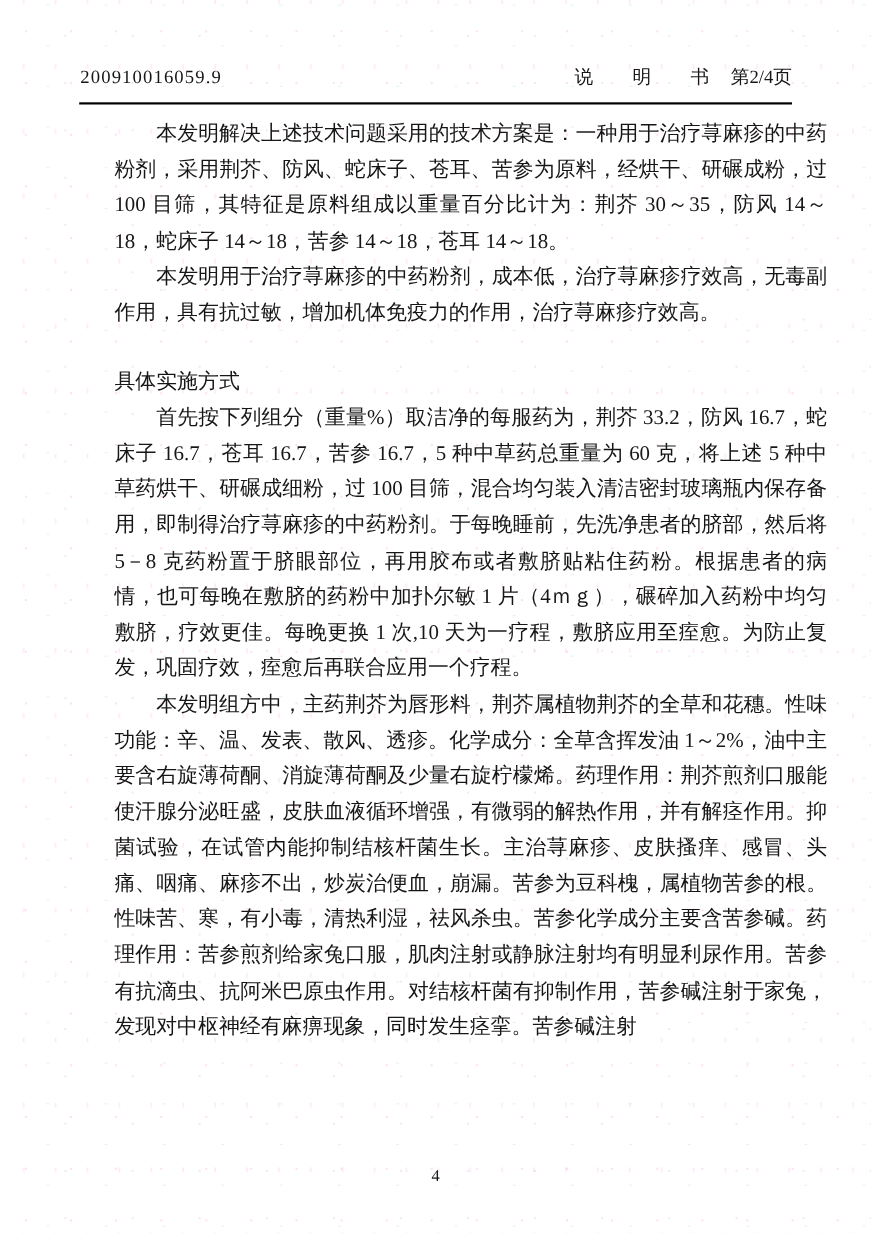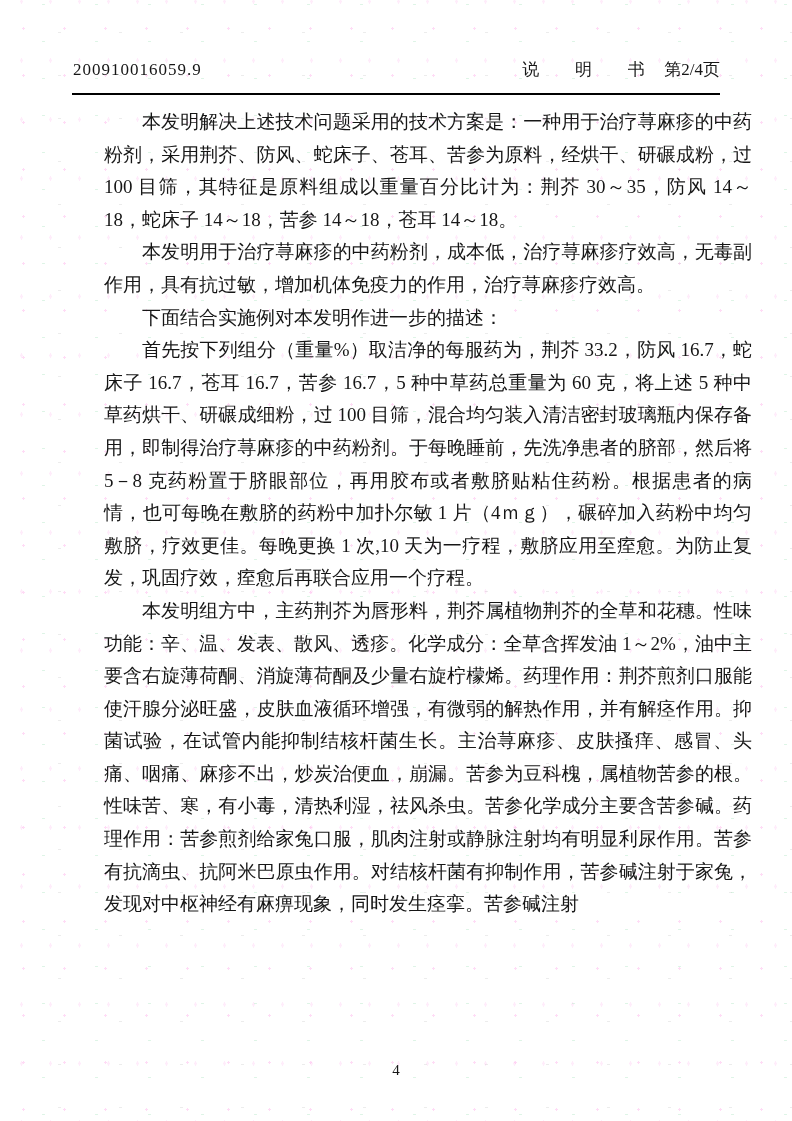--- a/index.html
+++ b/index.html
@@ -97,21 +97,21 @@
       <span class="doc-type">说　明　书</span>
       <span class="page-indicator">第2/4页</span>
     </span>
   </div>
 
   <div class="header-rule"></div>
 
   <div class="content">
     <p>本发明解决上述技术问题采用的技术方案是：一种用于治疗荨麻疹的中药粉剂，采用荆芥、防风、蛇床子、苍耳、苦参为原料，经烘干、研碾成粉，过 100 目筛，其特征是原料组成以重量百分比计为：荆芥 30～35，防风 14～18，蛇床子 14～18，苦参 14～18，苍耳 14～18。</p>
     <p>本发明用于治疗荨麻疹的中药粉剂，成本低，治疗荨麻疹疗效高，无毒副作用，具有抗过敏，增加机体免疫力的作用，治疗荨麻疹疗效高。</p>
-    <p>下面结合实施例对本发明作进一步的描述：</p>
+    <h2 class="section-heading">具体实施方式</h2>
     <p>首先按下列组分（重量%）取洁净的每服药为，荆芥 33.2，防风 16.7，蛇床子 16.7，苍耳 16.7，苦参 16.7，5 种中草药总重量为 60 克，将上述 5 种中草药烘干、研碾成细粉，过 100 目筛，混合均匀装入清洁密封玻璃瓶内保存备用，即制得治疗荨麻疹的中药粉剂。于每晚睡前，先洗净患者的脐部，然后将 5－8 克药粉置于脐眼部位，再用胶布或者敷脐贴粘住药粉。根据患者的病情，也可每晚在敷脐的药粉中加扑尔敏 1 片（4ｍｇ），碾碎加入药粉中均匀敷脐，疗效更佳。每晚更换 1 次,10 天为一疗程，敷脐应用至痓愈。为防止复发，巩固疗效，痓愈后再联合应用一个疗程。</p>
     <p>本发明组方中，主药荆芥为唇形料，荆芥属植物荆芥的全草和花穗。性味功能：辛、温、发表、散风、透疹。化学成分：全草含挥发油 1～2%，油中主要含右旋薄荷酮、消旋薄荷酮及少量右旋柠檬烯。药理作用：荆芥煎剂口服能使汗腺分泌旺盛，皮肤血液循环增强，有微弱的解热作用，并有解痉作用。抑菌试验，在试管内能抑制结核杆菌生长。主治荨麻疹、皮肤搔痒、感冒、头痛、咽痛、麻疹不出，炒炭治便血，崩漏。苦参为豆科槐，属植物苦参的根。性味苦、寒，有小毒，清热利湿，祛风杀虫。苦参化学成分主要含苦参碱。药理作用：苦参煎剂给家兔口服，肌肉注射或静脉注射均有明显利尿作用。苦参有抗滴虫、抗阿米巴原虫作用。对结核杆菌有抑制作用，苦参碱注射于家兔，发现对中枢神经有麻痹现象，同时发生痉挛。苦参碱注射</p>
   </div>
 
   <div class="page-footer">
     <span>4</span>
   </div>
 
 </div>
 

